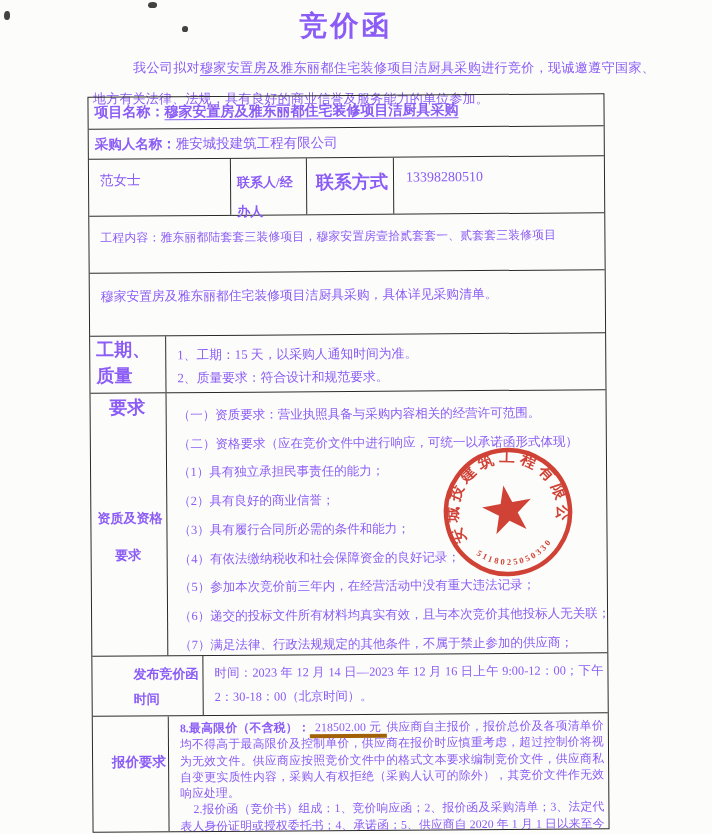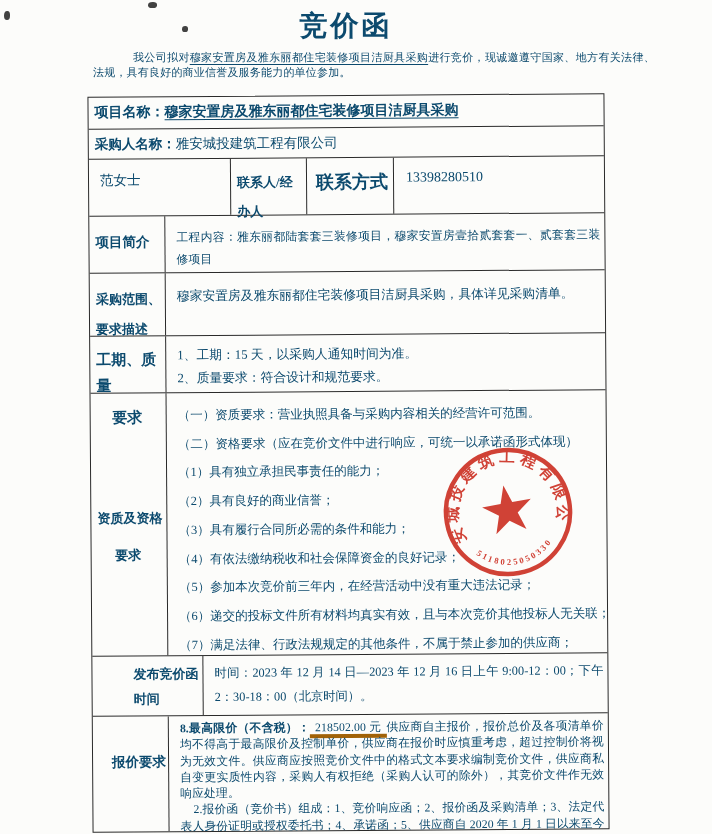--- a/index.html
+++ b/index.html
@@ -1,34 +1,34 @@
 <!DOCTYPE html>
 <html><head>
 <meta charset="utf-8">
 <style>
   html,body{margin:0;padding:0;}
   #page{
     position:relative;width:712px;height:834px;overflow:hidden;
     background:#fcfcfa;
     font-family:"Liberation Serif","DejaVu Serif","DejaVu Sans",serif;
-    color:#0c4a6e;
+    color:#8b5cf6;
   }
   
   .speck{position:absolute;background:#181818;opacity:.82;border-radius:55% 45% 50% 50%;}
   #speck1{left:148px;top:2px;width:9px;height:6px;}
   #speck2{left:182px;top:26px;width:6px;height:6px;}
   #speck3{left:4px;top:11px;width:6px;height:9px;}
 
   .doc-title{
     position:absolute;top:7px;left:-10px;width:712px;text-align:center;
     font-size:28px;font-weight:bold;letter-spacing:3px;
   }
   .intro{
     position:absolute;left:93px;top:39px;width:562px;
-    font-size:11px;line-height:15px;text-align:justify;text-indent:40px;
+    font-size:13px;line-height:31px;text-align:justify;text-indent:40px;
     letter-spacing:.2px;
   }
   .u-proj{text-decoration:underline;text-underline-offset:3px;}
 
   
   .tbl{
     position:absolute;left:90px;top:95px;width:517px;box-sizing:border-box;
     border:1.8px solid #2a2a2a;background:transparent;
     transform:rotate(-0.4deg);
   }
@@ -58,21 +58,21 @@
 
   .r4{height:57px;}
   .r4 .td-label{padding-top:17px;}
   .r4 .td-content{padding-top:10px;font-size:11.8px;line-height:22px;text-align:justify;letter-spacing:.2px;}
 
   .r5{height:63px;}
   .r5 .td-label{padding-top:11px;line-height:30px;font-size:13px;}
   .r5 .td-content{padding-top:15px;font-size:12.8px;}
 
   .r6{height:57px;}
-  .r6 .td-label{padding-top:10px;line-height:26px;font-size:15px;}
+  .r6 .td-label{line-height:26px;font-size:18px;}
   .r6 .td-content{padding-top:8px;font-size:12.8px;line-height:23px;}
 
   .r7{height:263px;}
   .r7 .td-label{padding-top:109px;line-height:31px;font-size:13px;}
   .r7 .td-content{padding-top:8px;}
   .q-item{font-size:12.5px;line-height:28.7px;white-space:nowrap;}
 
   .r8{height:60px;}
   .r8 .td-label{padding-top:5px;line-height:25px;font-size:13px;margin-left:35px;}
   .r8 .td-content{padding-top:6px;font-size:12.3px;line-height:23.5px;text-align:justify;}
@@ -119,29 +119,24 @@
       <div class="td c2">范女士</div>
       <div class="td td-label">
         <span class="lbl-line">联系人/经</span>
         <span class="lbl-line">办人</span>
       </div>
       <div class="td c3">联系方式</div>
       <div class="td c4">13398280510</div>
     </div>
 
     <div class="tr r4">
-      <div class="td td-label">项目简介</div>
       <div class="td td-content">工程内容：雅东丽都陆套套三装修项目，穆家安置房壹拾贰套套一、贰套套三装修项目</div>
     </div>
 
     <div class="tr r5">
-      <div class="td td-label">
-        <span class="lbl-line">采购范围、</span>
-        <span class="lbl-line">要求描述</span>
-      </div>
       <div class="td td-content">穆家安置房及雅东丽都住宅装修项目洁厨具采购，具体详见采购清单。</div>
     </div>
 
     <div class="tr r6">
       <div class="td td-label">
         <span class="lbl-line">工期、质量</span>
         <span class="lbl-line lbl-center">要求</span>
       </div>
       <div class="td td-content">
         <div>1、工期：15 天，以采购人通知时间为准。</div>

